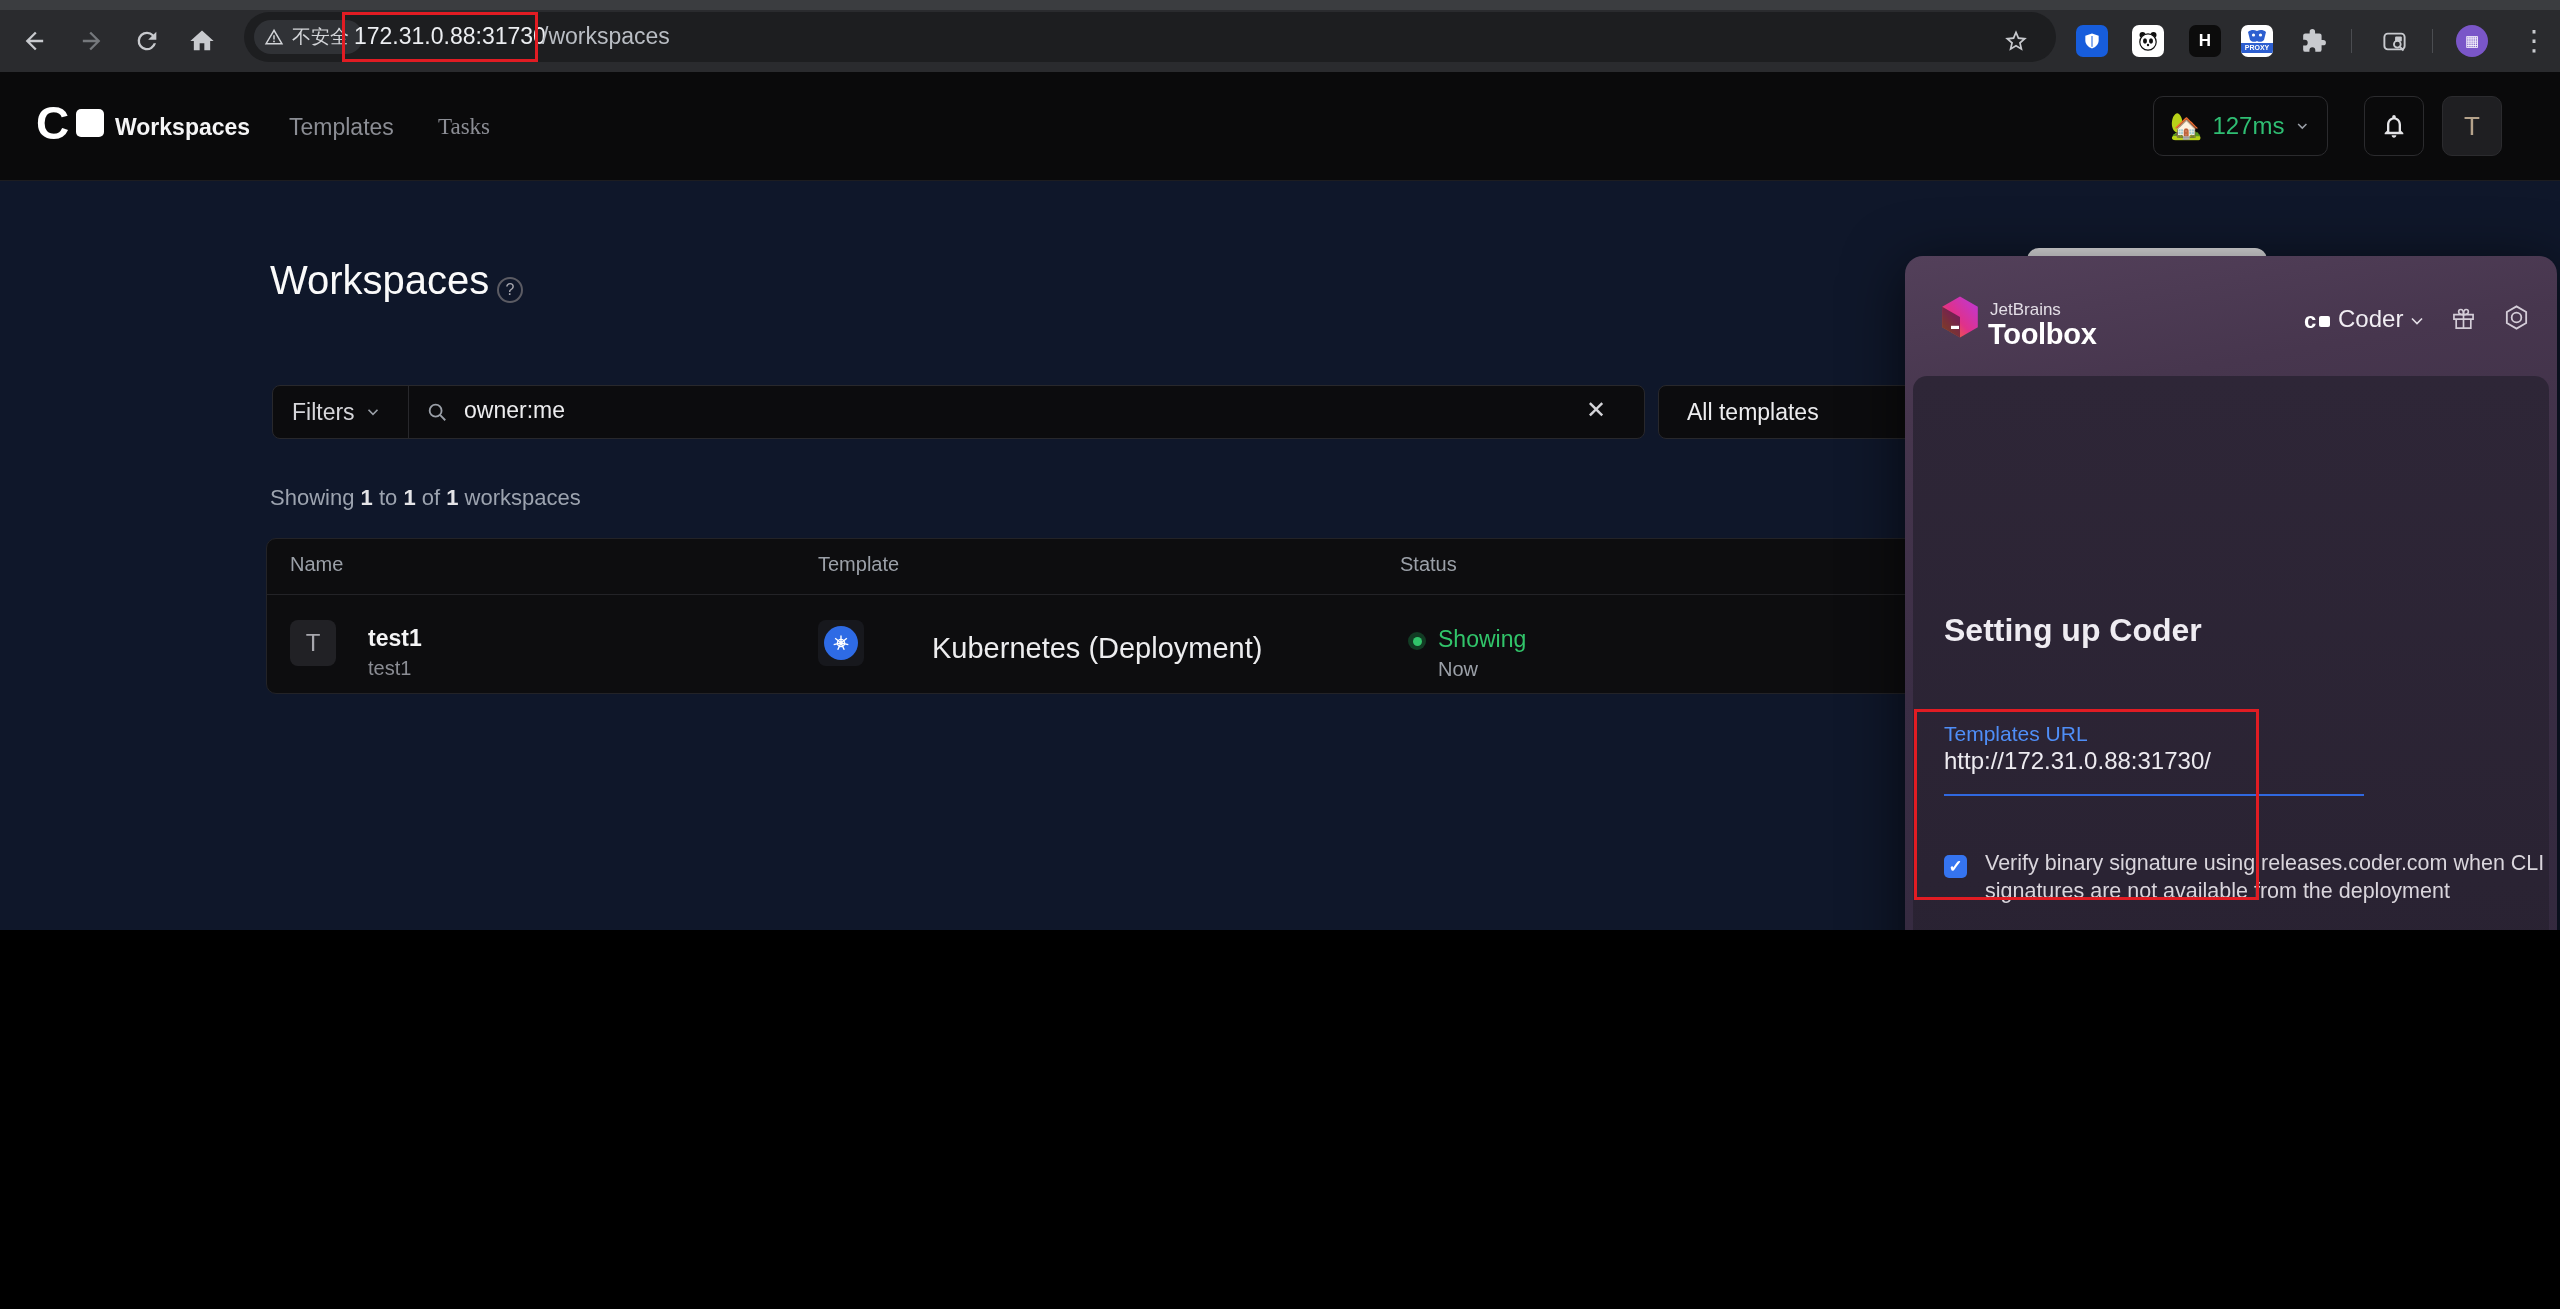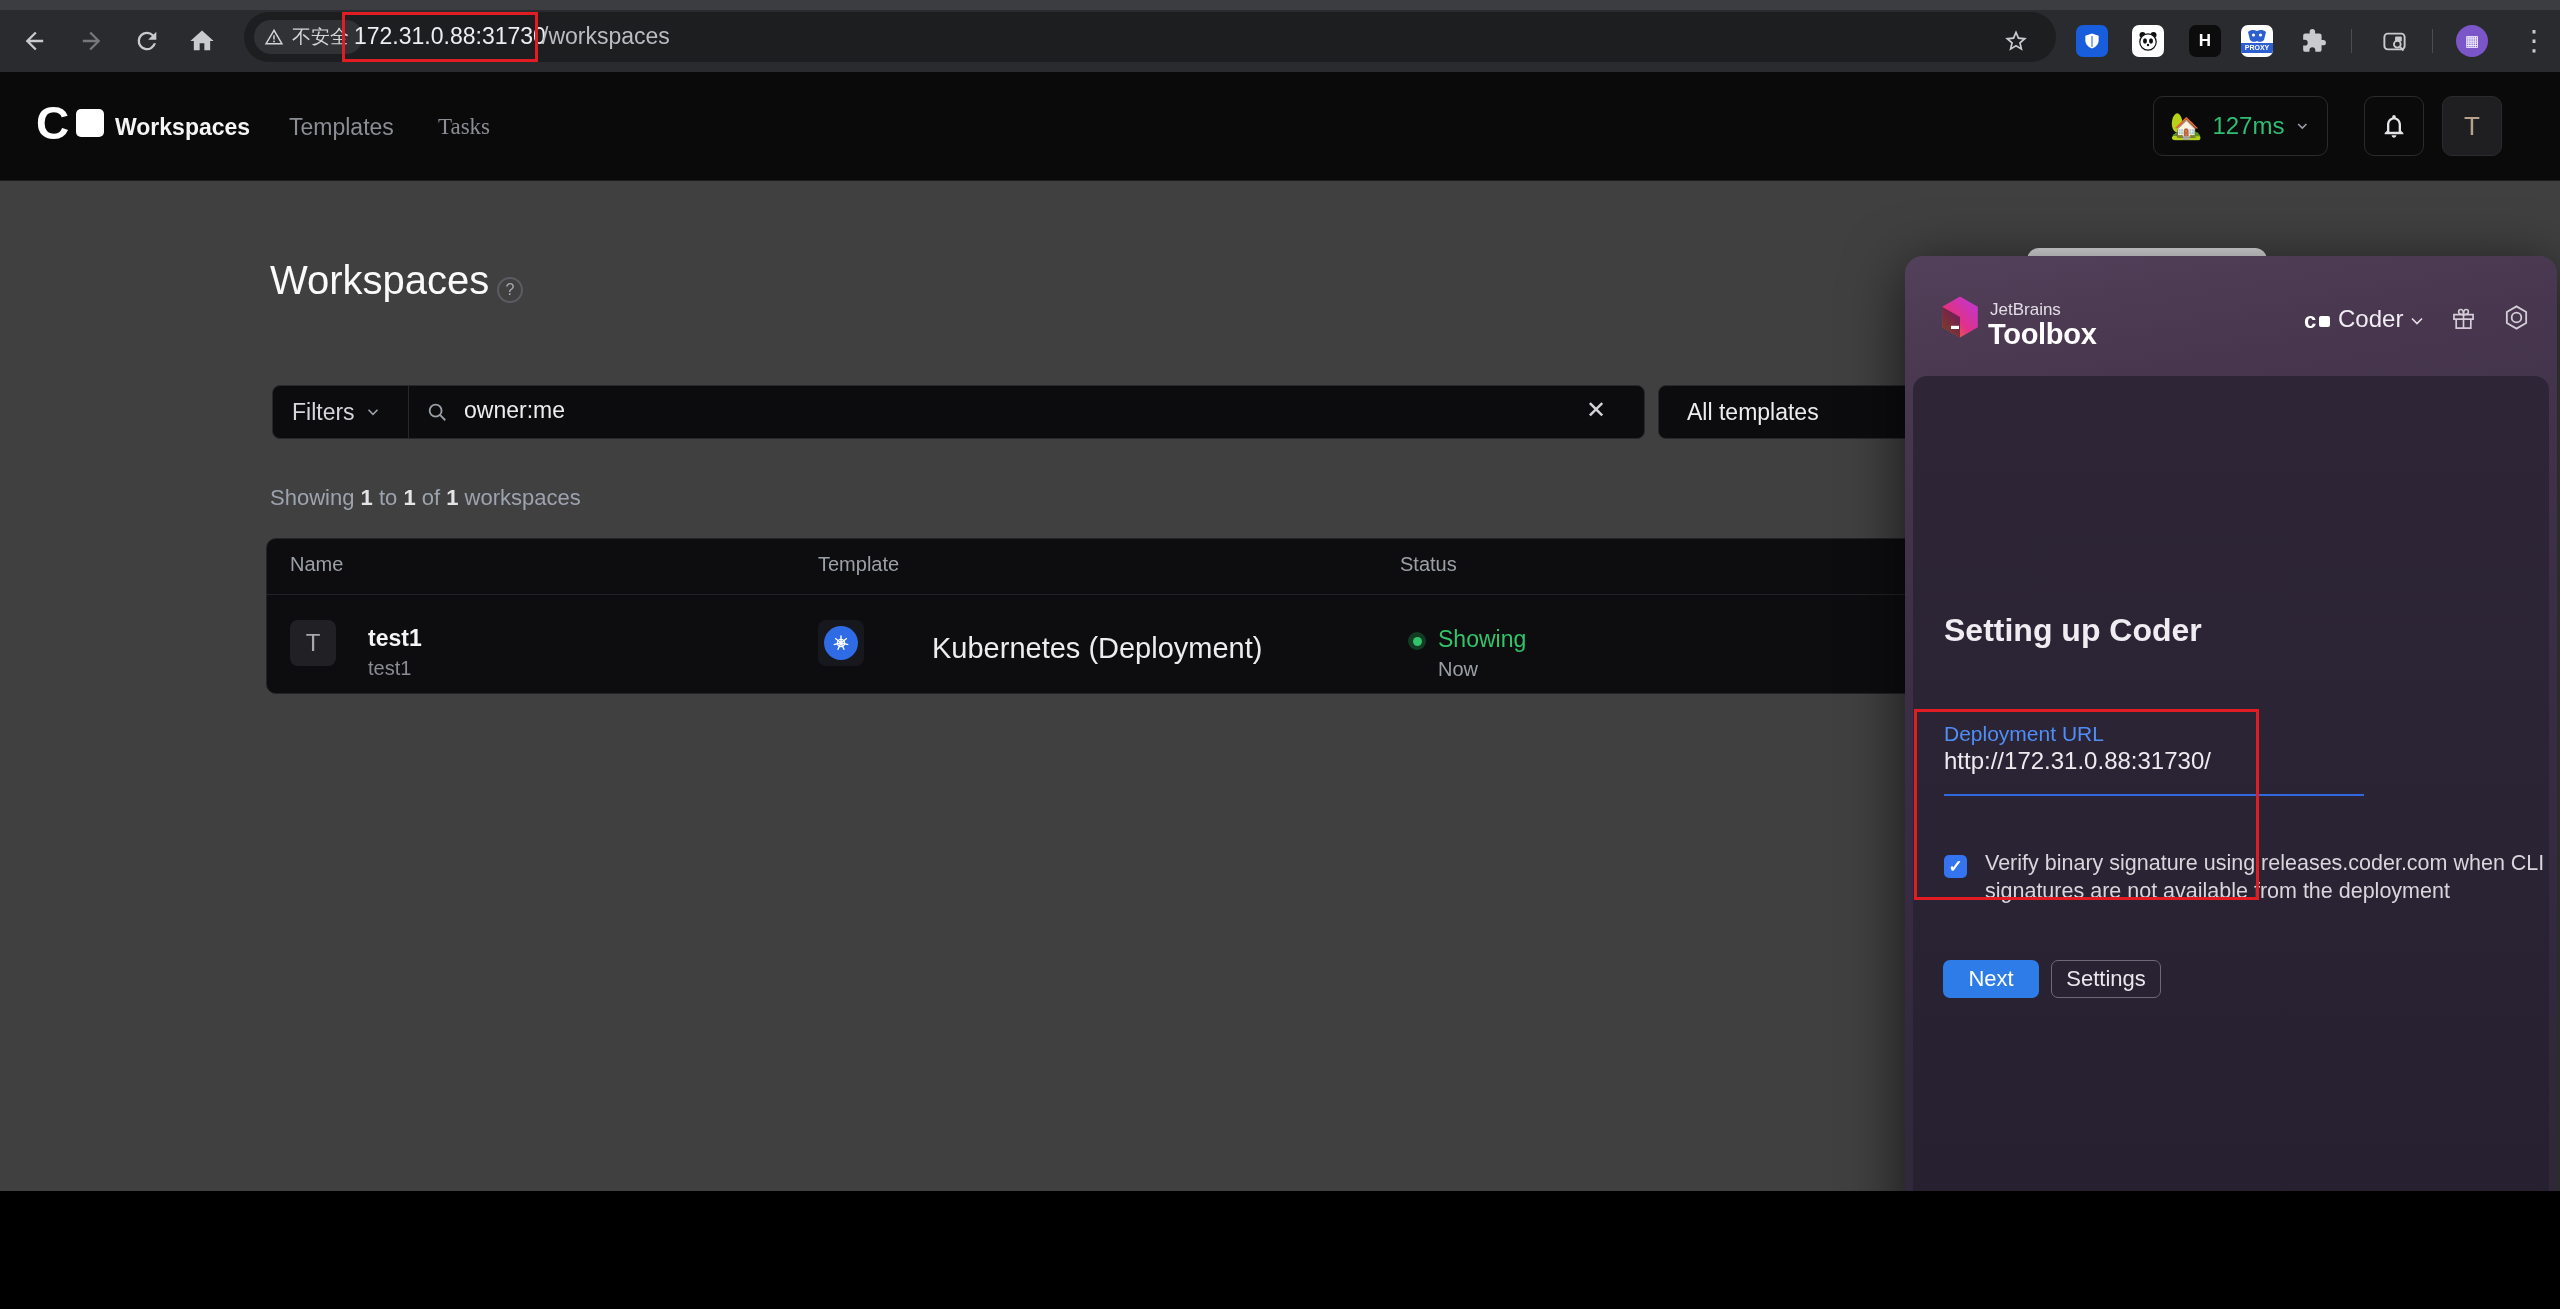--- a/index.html
+++ b/index.html
@@ -1,16 +1,16 @@
 <!DOCTYPE html>
 <html><head>
 <meta charset="utf-8">
 <style>
   html,body{margin:0;padding:0;background:#000;}
-  .screen{position:relative;width:2560px;height:1191px;overflow:hidden;background:#404040;
+  .screen{position:relative;width:2560px;height:930px;overflow:hidden;background:#0f172a;
           font-family:"Liberation Sans",sans-serif;color:#e4e4e7;}
   .abs{position:absolute;}
   svg{display:block;}
 
   
   .tabstrip{left:0;top:0;width:2560px;height:10px;background:#3b3d40;}
   .toolbar{left:0;top:10px;width:2560px;height:62px;background:#2a2b2e;}
   .navbtn{width:32px;height:32px;top:25px;display:flex;align-items:center;justify-content:center;border-radius:50%;}
   .omnibox{left:244px;top:12px;width:1812px;height:50px;border-radius:25px;background:#1d1e20;}
   .sec-chip{left:254px;top:20px;height:34px;border-radius:17px;background:#303236;display:flex;align-items:center;gap:8px;padding:0 14px 0 10px;}
@@ -323,21 +323,21 @@
         </svg>
     </div>
     <div class="abs" style="left:597px;top:47px;">
       <svg width="29" height="29" viewBox="0 0 24 24" fill="none" stroke="#d4cdd8" stroke-width="1.5">
           <path d="M12 2.8l8 4.6v9.2l-8 4.6-8-4.6V7.4z"></path>
           <circle cx="12" cy="12" r="4"></circle>
         </svg>
     </div>
 
     <div class="abs tb-heading">Setting up Coder</div>
-    <div class="abs tb-label">Deployment URL</div>
+    <div class="abs tb-label">Templates URL</div>
     <div class="abs tb-value">http://172.31.0.88:31730/</div>
     <div class="abs tb-underline"></div>
 
     <div class="abs tb-check">
       <span>✓</span>
     </div>
     <div class="abs tb-checktext" style="top:593px;">Verify binary signature using releases.coder.com when CLI</div>
     <div class="abs tb-checktext" style="top:621px;">signatures are not available from the deployment</div>
 
     <button class="abs tb-next">Next</button>

